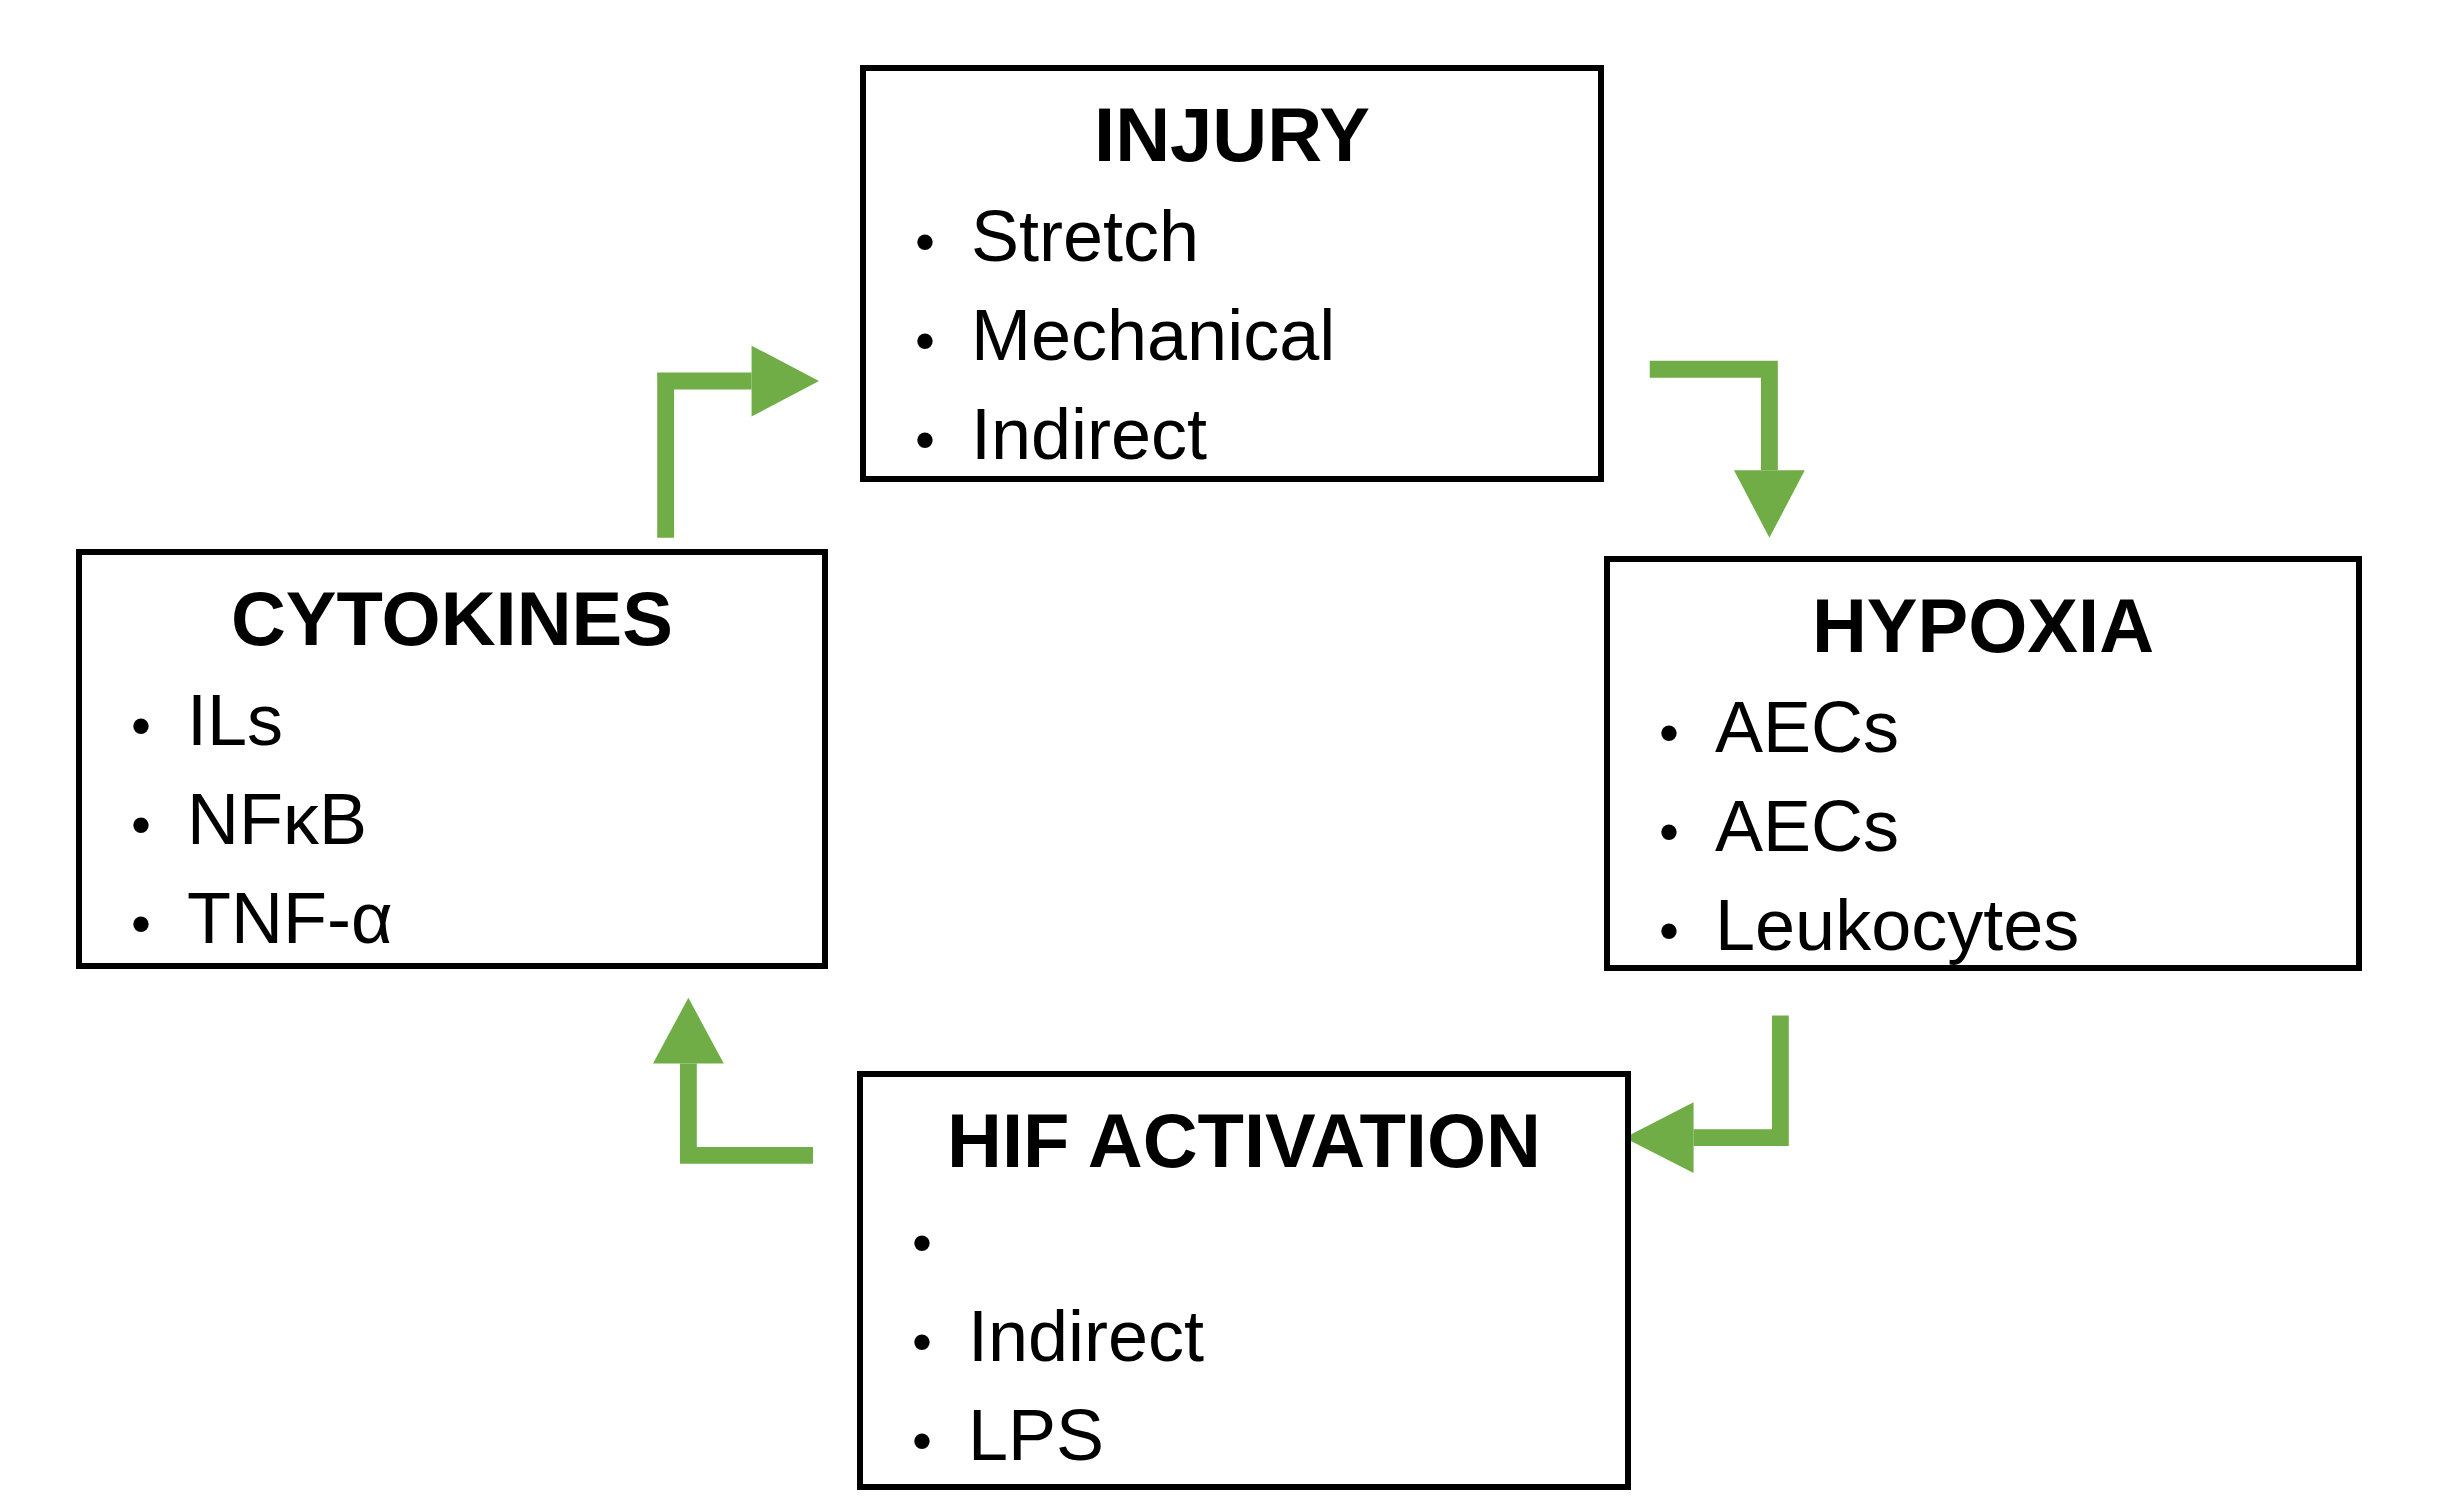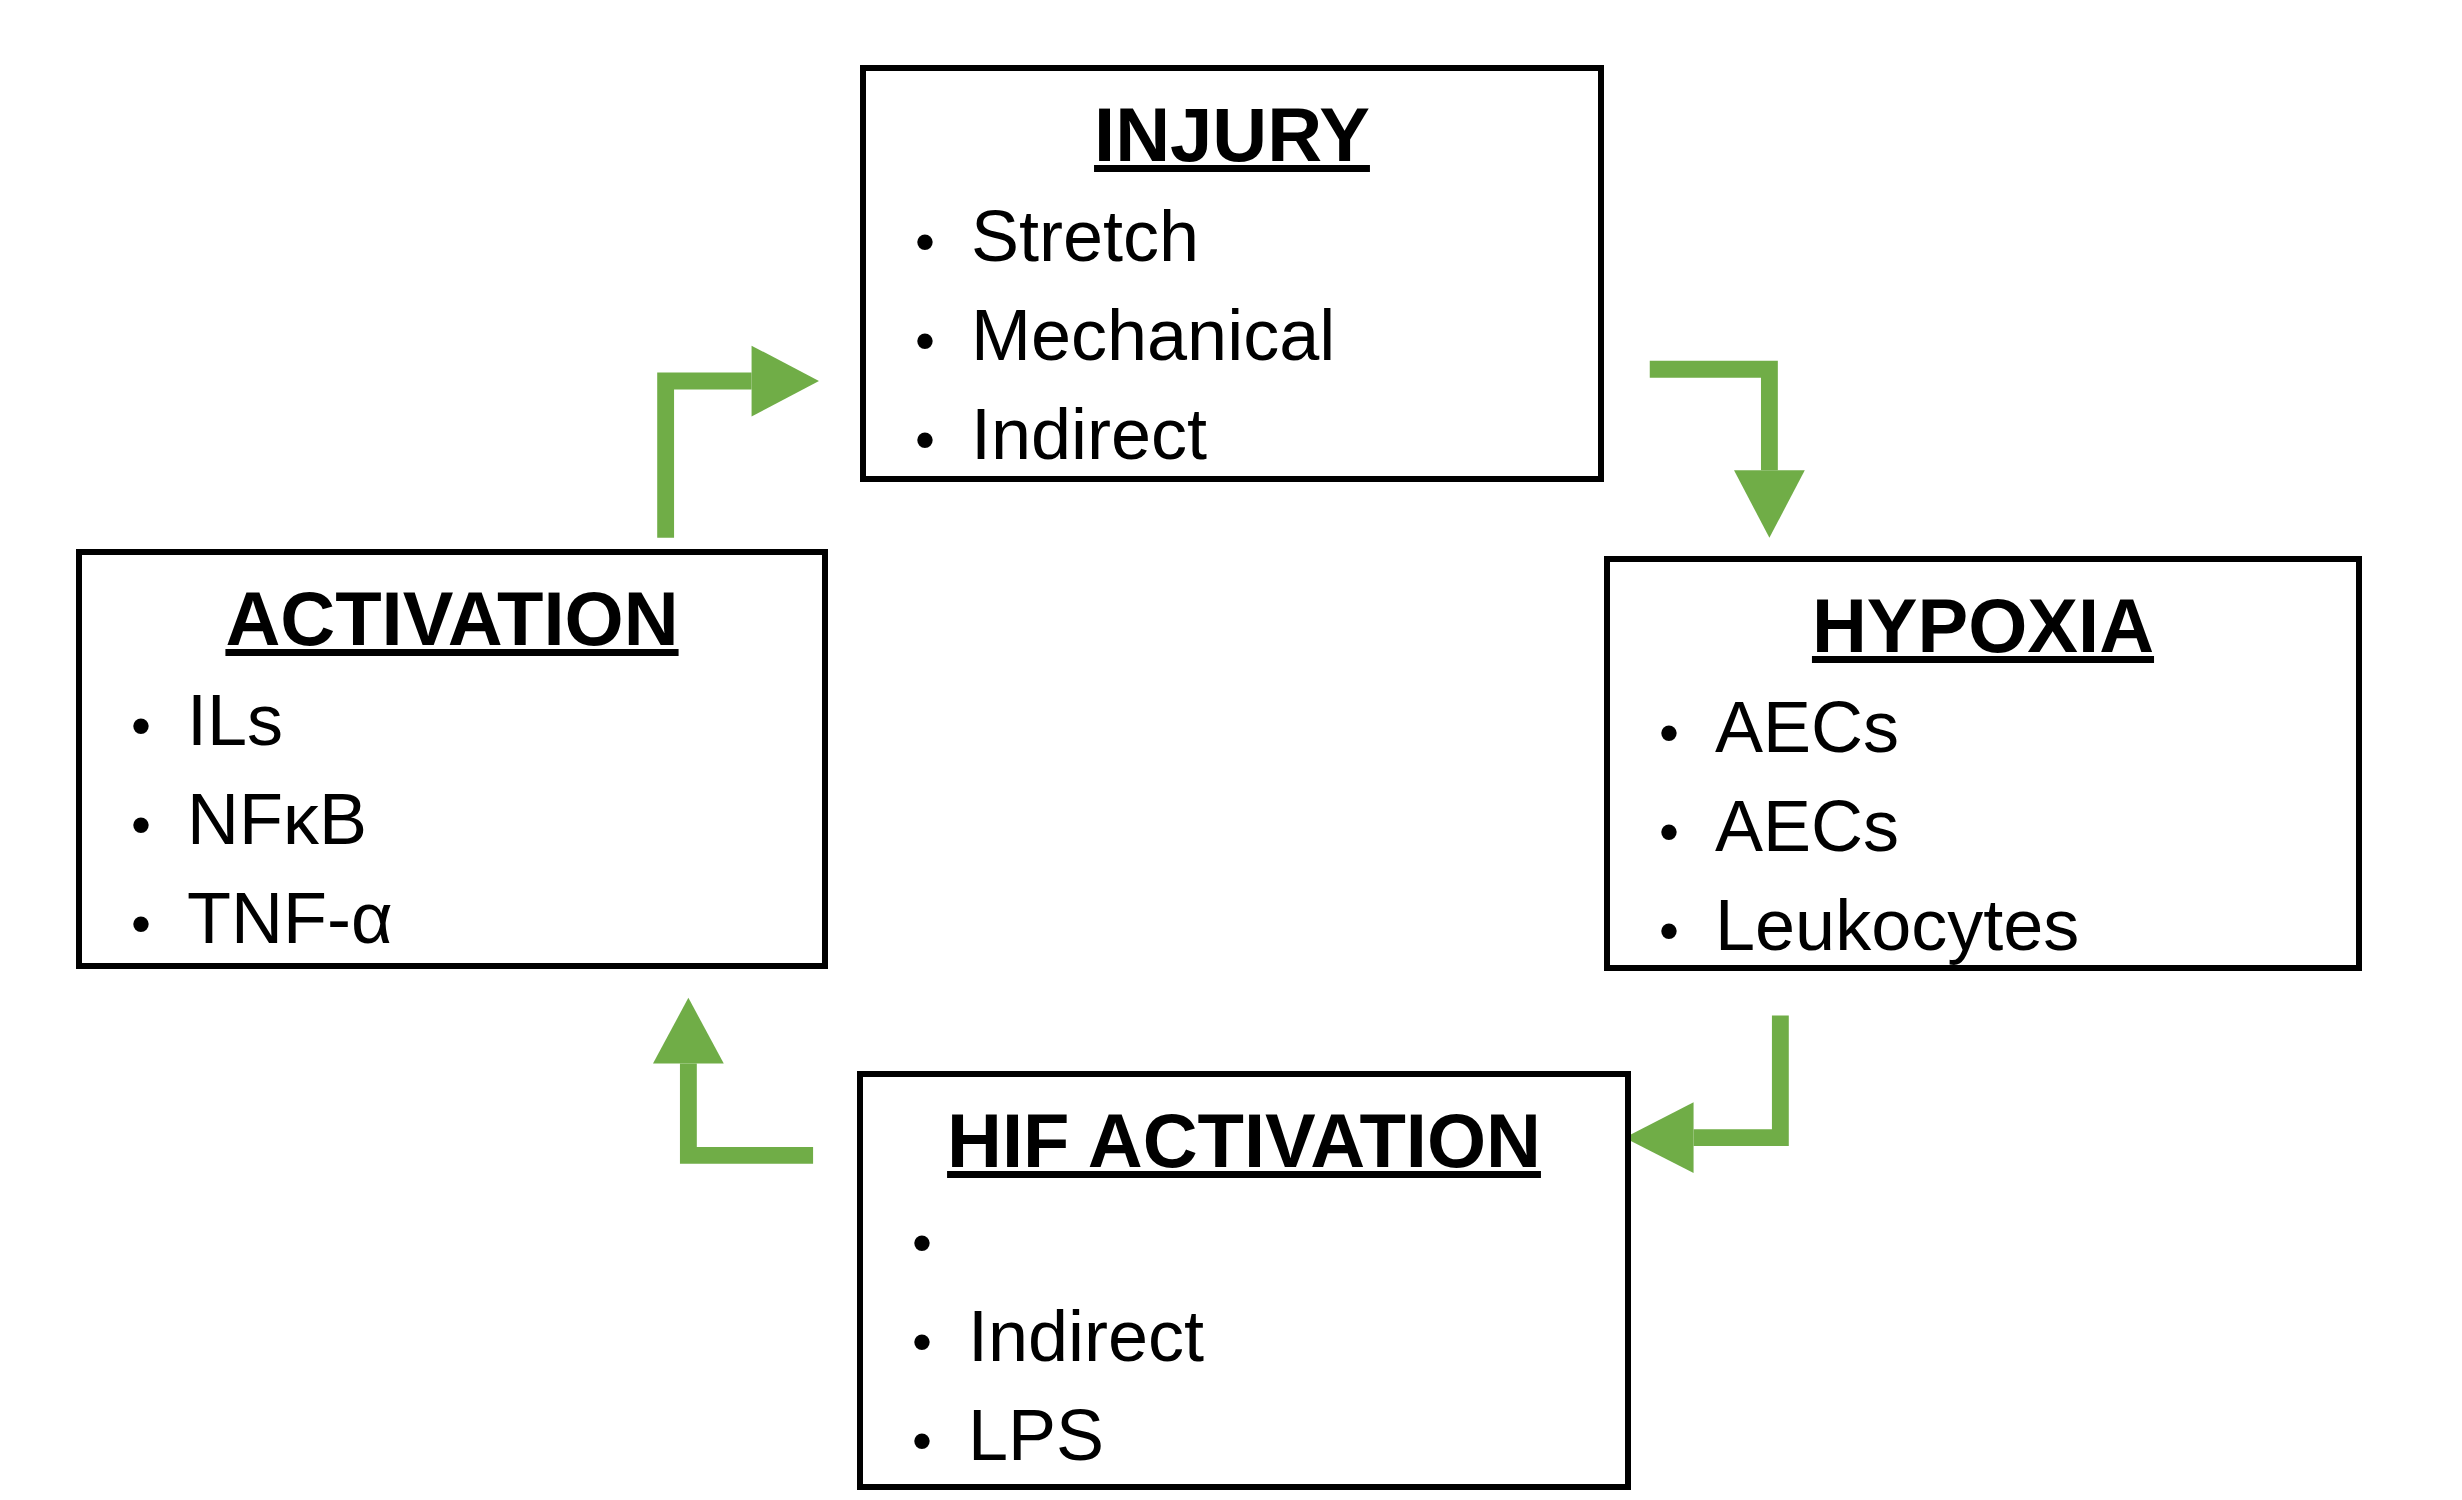--- a/index.html
+++ b/index.html
@@ -41,21 +41,20 @@
   #box-cytokines { left: 76px;   top: 549px;  width: 752px; height: 420px; }
   #box-hif       { left: 857px; top: 1071px; width: 774px; height: 419px; }
 
   .box-title {
     margin-top: 22px;
     font-size: 76px;
     font-weight: bold;
     line-height: 84px;
     text-align: center;
     white-space: nowrap;
-    text-decoration: underline;
   }
   .bullets {
     list-style: none;
     margin: 11.8px 0 0 0;
     padding: 0 0 0 49px;
   }
   .bullet {
     display: flex;
     align-items: baseline;
     font-size: 72px;
@@ -131,21 +130,21 @@
         <span class="bt">AECs</span>
       </li>
       <li class="bullet">
         <span class="dot">•</span>
         <span class="bt">Leukocytes</span>
       </li>
     </ul>
   </div>
 
   <div class="box" id="box-cytokines">
-    <div class="box-title">ACTIVATION</div>
+    <div class="box-title">CYTOKINES</div>
     <ul class="bullets">
       <li class="bullet">
         <span class="dot">•</span>
         <span class="bt">ILs</span>
       </li>
       <li class="bullet">
         <span class="dot">•</span>
         <span class="bt">NFκB</span>
       </li>
       <li class="bullet">

